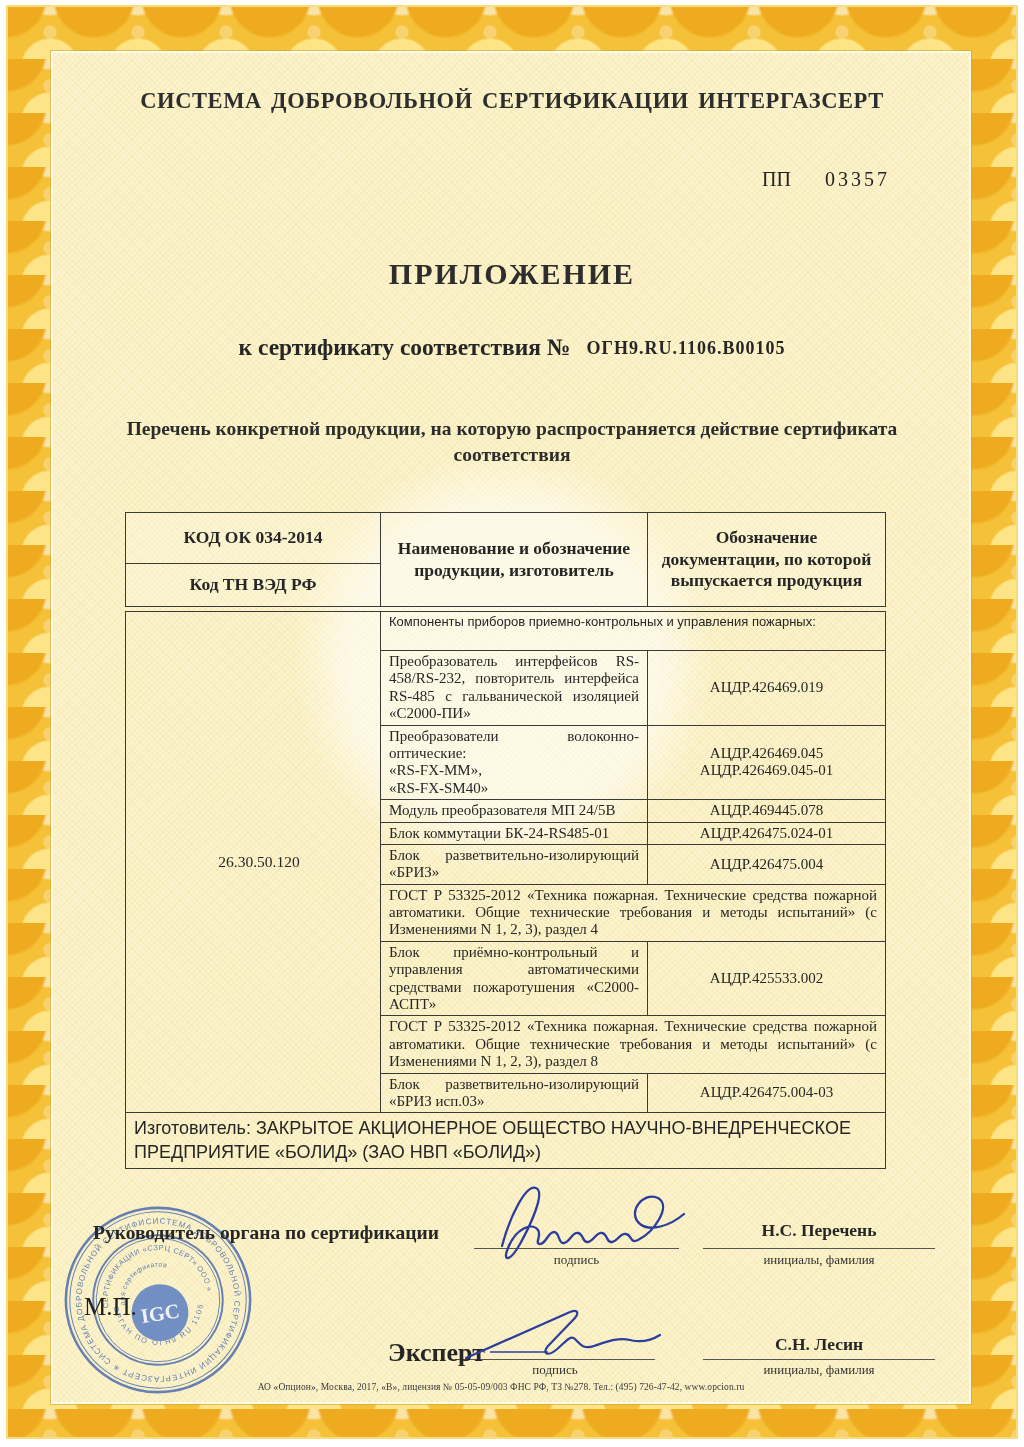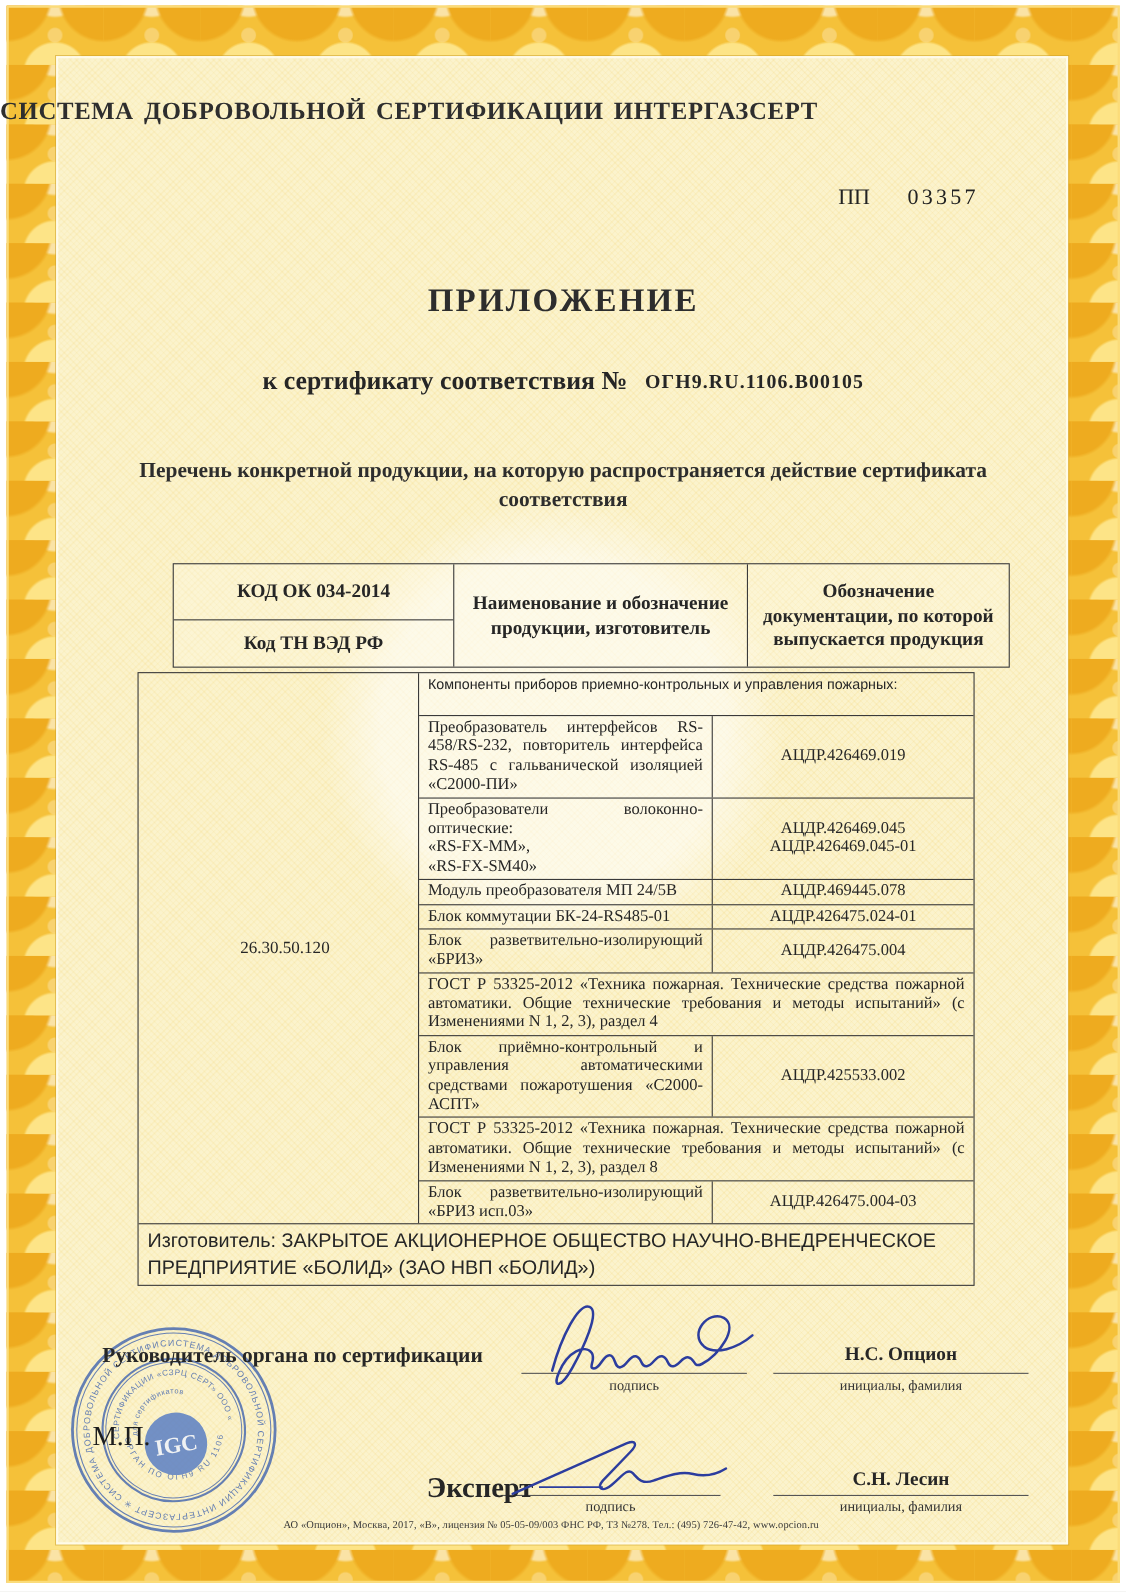--- a/index.html
+++ b/index.html
@@ -19,35 +19,35 @@
   .inner{position:absolute;left:51px;top:51px;right:53px;bottom:43px;
     background:
       radial-gradient(circle 285px at 450px 610px, rgba(255,255,255,.55) 55%, rgba(255,255,255,0) 74%),
       repeating-linear-gradient(45deg, rgba(238,196,70,.12) 0 1px, transparent 1px 4px),
       repeating-linear-gradient(-45deg, rgba(238,196,70,.12) 0 1px, transparent 1px 4px),
       #fbf3cd;
     border:2px solid rgba(255,252,235,.9);
     box-shadow:0 0 0 1px rgba(205,160,40,.55);}
   
   .abs{position:absolute;}
-  .system-title{top:88px;left:0;width:100%;text-align:left;font-weight:bold;
+  .system-title{top:88px;left:0;width:100%;text-align:center;font-weight:bold;
     font-size:22.5px;letter-spacing:.6px;word-spacing:3px;color:#2e2e2e;}
   .pp-block{top:168px;left:762px;display:flex;gap:34px;font-size:20px;color:#222;}
   .pp-number{letter-spacing:3px;}
   .main-title{top:257px;left:0;width:100%;text-align:center;font-weight:bold;
     font-size:30px;letter-spacing:2px;color:#2d2d2d;}
   .cert-line{top:334px;left:0;width:100%;text-align:center;font-weight:bold;}
   .cert-prefix{font-size:23.5px;}
   .cert-number{font-size:18px;letter-spacing:1px;margin-left:16px;position:relative;top:-1px;}
   .description{top:416px;left:92px;width:840px;text-align:center;font-weight:bold;
     font-size:19.5px;line-height:1.34;color:#2d2d2d;}
   
   .thead{top:512px;left:125px;width:761px;height:95px;display:grid;
     grid-template-columns:255px 267px 1fr;border:1.6px solid #3a3a3a;box-sizing:border-box;
-    font-weight:bold;font-size:17.5px;line-height:1.25;text-align:center;background:rgba(255,252,235,.25);margin-left:32px;}
+    font-weight:bold;font-size:17.5px;line-height:1.25;text-align:center;background:rgba(255,252,235,.25);}
   .thead .hc{border-right:1.5px solid #3a3a3a;display:flex;align-items:center;justify-content:center;padding:2px 10px;box-sizing:border-box;}
   .thead .hc:last-child{border-right:none;}
   .hcol1{display:flex;flex-direction:column;border-right:1.5px solid #3a3a3a;}
   .hcol1 .h1t{height:51px;border-bottom:1.5px solid #3a3a3a;display:flex;align-items:center;justify-content:center;box-sizing:border-box;}
   .hcol1 .h1b{flex:1;display:flex;align-items:center;justify-content:center;}
   .tbody{top:611px;left:125px;width:761px;display:grid;grid-template-columns:255px 1fr;
     border:1.6px solid #3a3a3a;box-sizing:border-box;font-size:15px;}
   .code-cell{grid-column:1;grid-row:1;border-right:1.5px solid #3a3a3a;
     display:flex;align-items:center;justify-content:center;font-size:15.5px;padding-left:12px;}
   .rows{grid-column:2;grid-row:1;display:flex;flex-direction:column;}
@@ -159,21 +159,21 @@
           <div class="cell name">Блок разветвительно-изолирующий «БРИЗ исп.03»</div>
           <div class="cell doc">АЦДР.426475.004-03</div>
         </div>
       </div>
     <div class="mfr-row">Изготовитель: ЗАКРЫТОЕ АКЦИОНЕРНОЕ ОБЩЕСТВО НАУЧНО-ВНЕДРЕНЧЕСКОЕ ПРЕДПРИЯТИЕ «БОЛИД» (ЗАО НВП «БОЛИД»)</div>
   </div>
 
   <div class="abs role-head">Руководитель органа по сертификации</div>
   <div class="abs sig-line line-head-sign"></div>
   <div class="abs caption cap-head-sign">подпись</div>
-  <div class="abs name-block name-head">Н.С. Опцион</div>
+  <div class="abs name-block name-head">Н.С. Перечень</div>
   <div class="abs sig-line line-head-name"></div>
   <div class="abs caption cap-head-name">инициалы, фамилия</div>
 
   <svg class="abs sig-svg svg-head" viewBox="0 0 220 88">
     <path d="M22,70 C30,40 46,8 56,12 C66,16 50,50 40,68 C30,86 22,86 28,72 C36,52 52,46 58,54 C62,60 54,68 60,68 C66,68 68,56 74,56 C80,56 78,68 84,67 C90,66 92,56 98,57 C104,58 102,67 108,66 C114,65 116,56 122,57 C128,58 126,67 132,66 C138,65 140,57 146,58 C152,59 150,68 158,64 C174,56 192,30 178,22 C164,15 146,36 160,48 C170,56 190,50 204,38" stroke="#2c3d9e" stroke-width="2.3" fill="none" stroke-linecap="round"></path>
   </svg>
 
   <div class="abs mp-label">М.П.</div>
 
   <svg class="abs stamp-wrap" viewBox="0 0 200 200">

